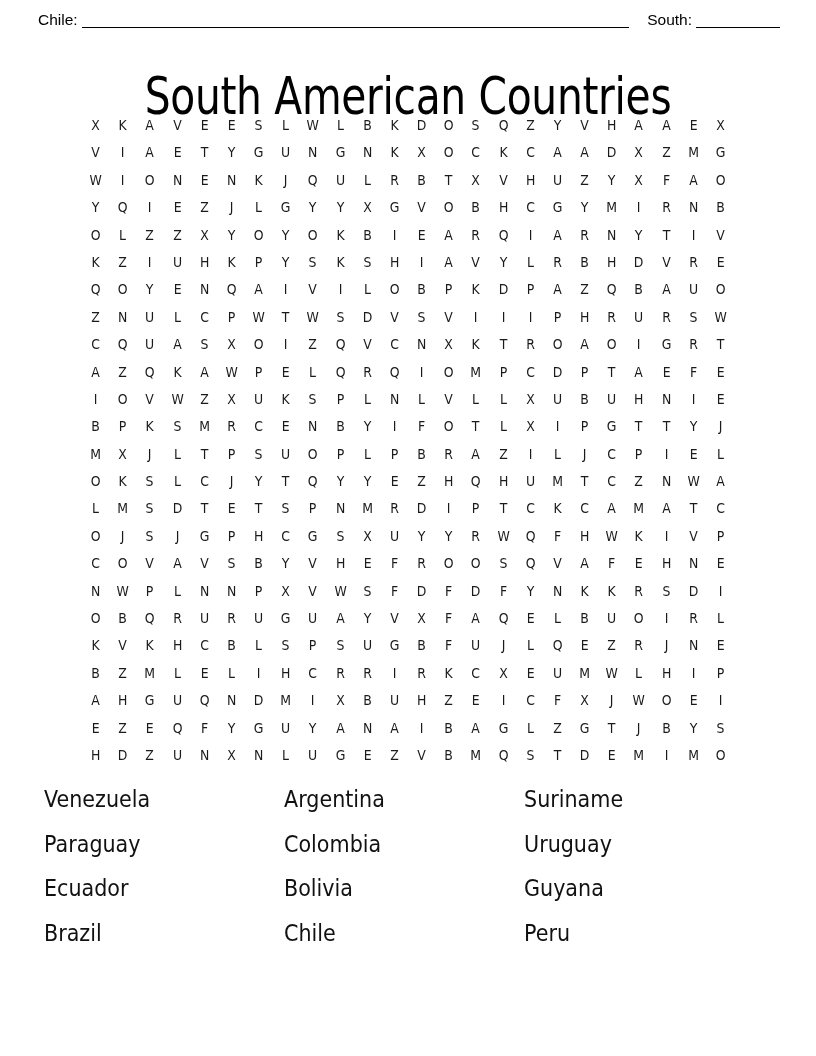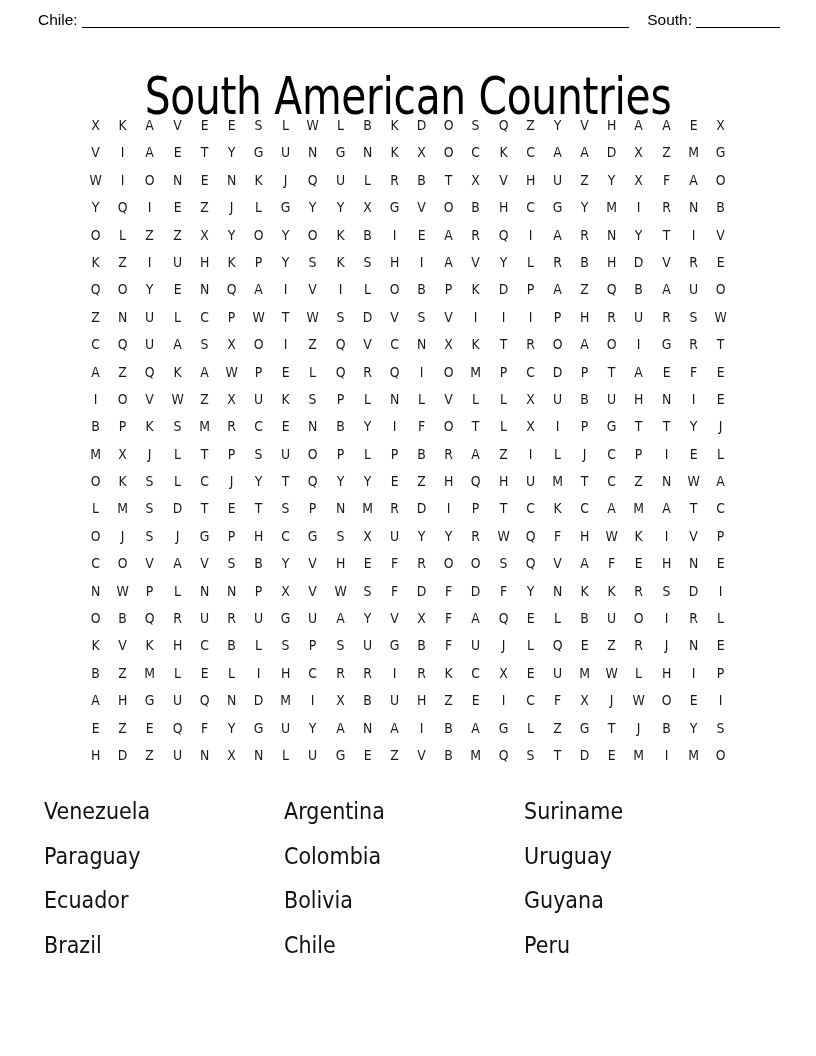--- a/index.html
+++ b/index.html
@@ -86,21 +86,20 @@
 
   
   .word-list {
     position: absolute;
     top: 777px;
     left: 44px;
     width: 700px;
     display: grid;
     grid-template-columns: 240px 240px 220px;
     grid-auto-rows: 44.5px;
-    margin-top: 12px;
   }
   .word-item {
     font-family: "DejaVu Sans", sans-serif;
     font-size: 23.5px;
     line-height: 44.5px;
     font-weight: 400;
     color: #111111;
     transform: scaleX(0.88);
     transform-origin: left center;
     white-space: nowrap;

